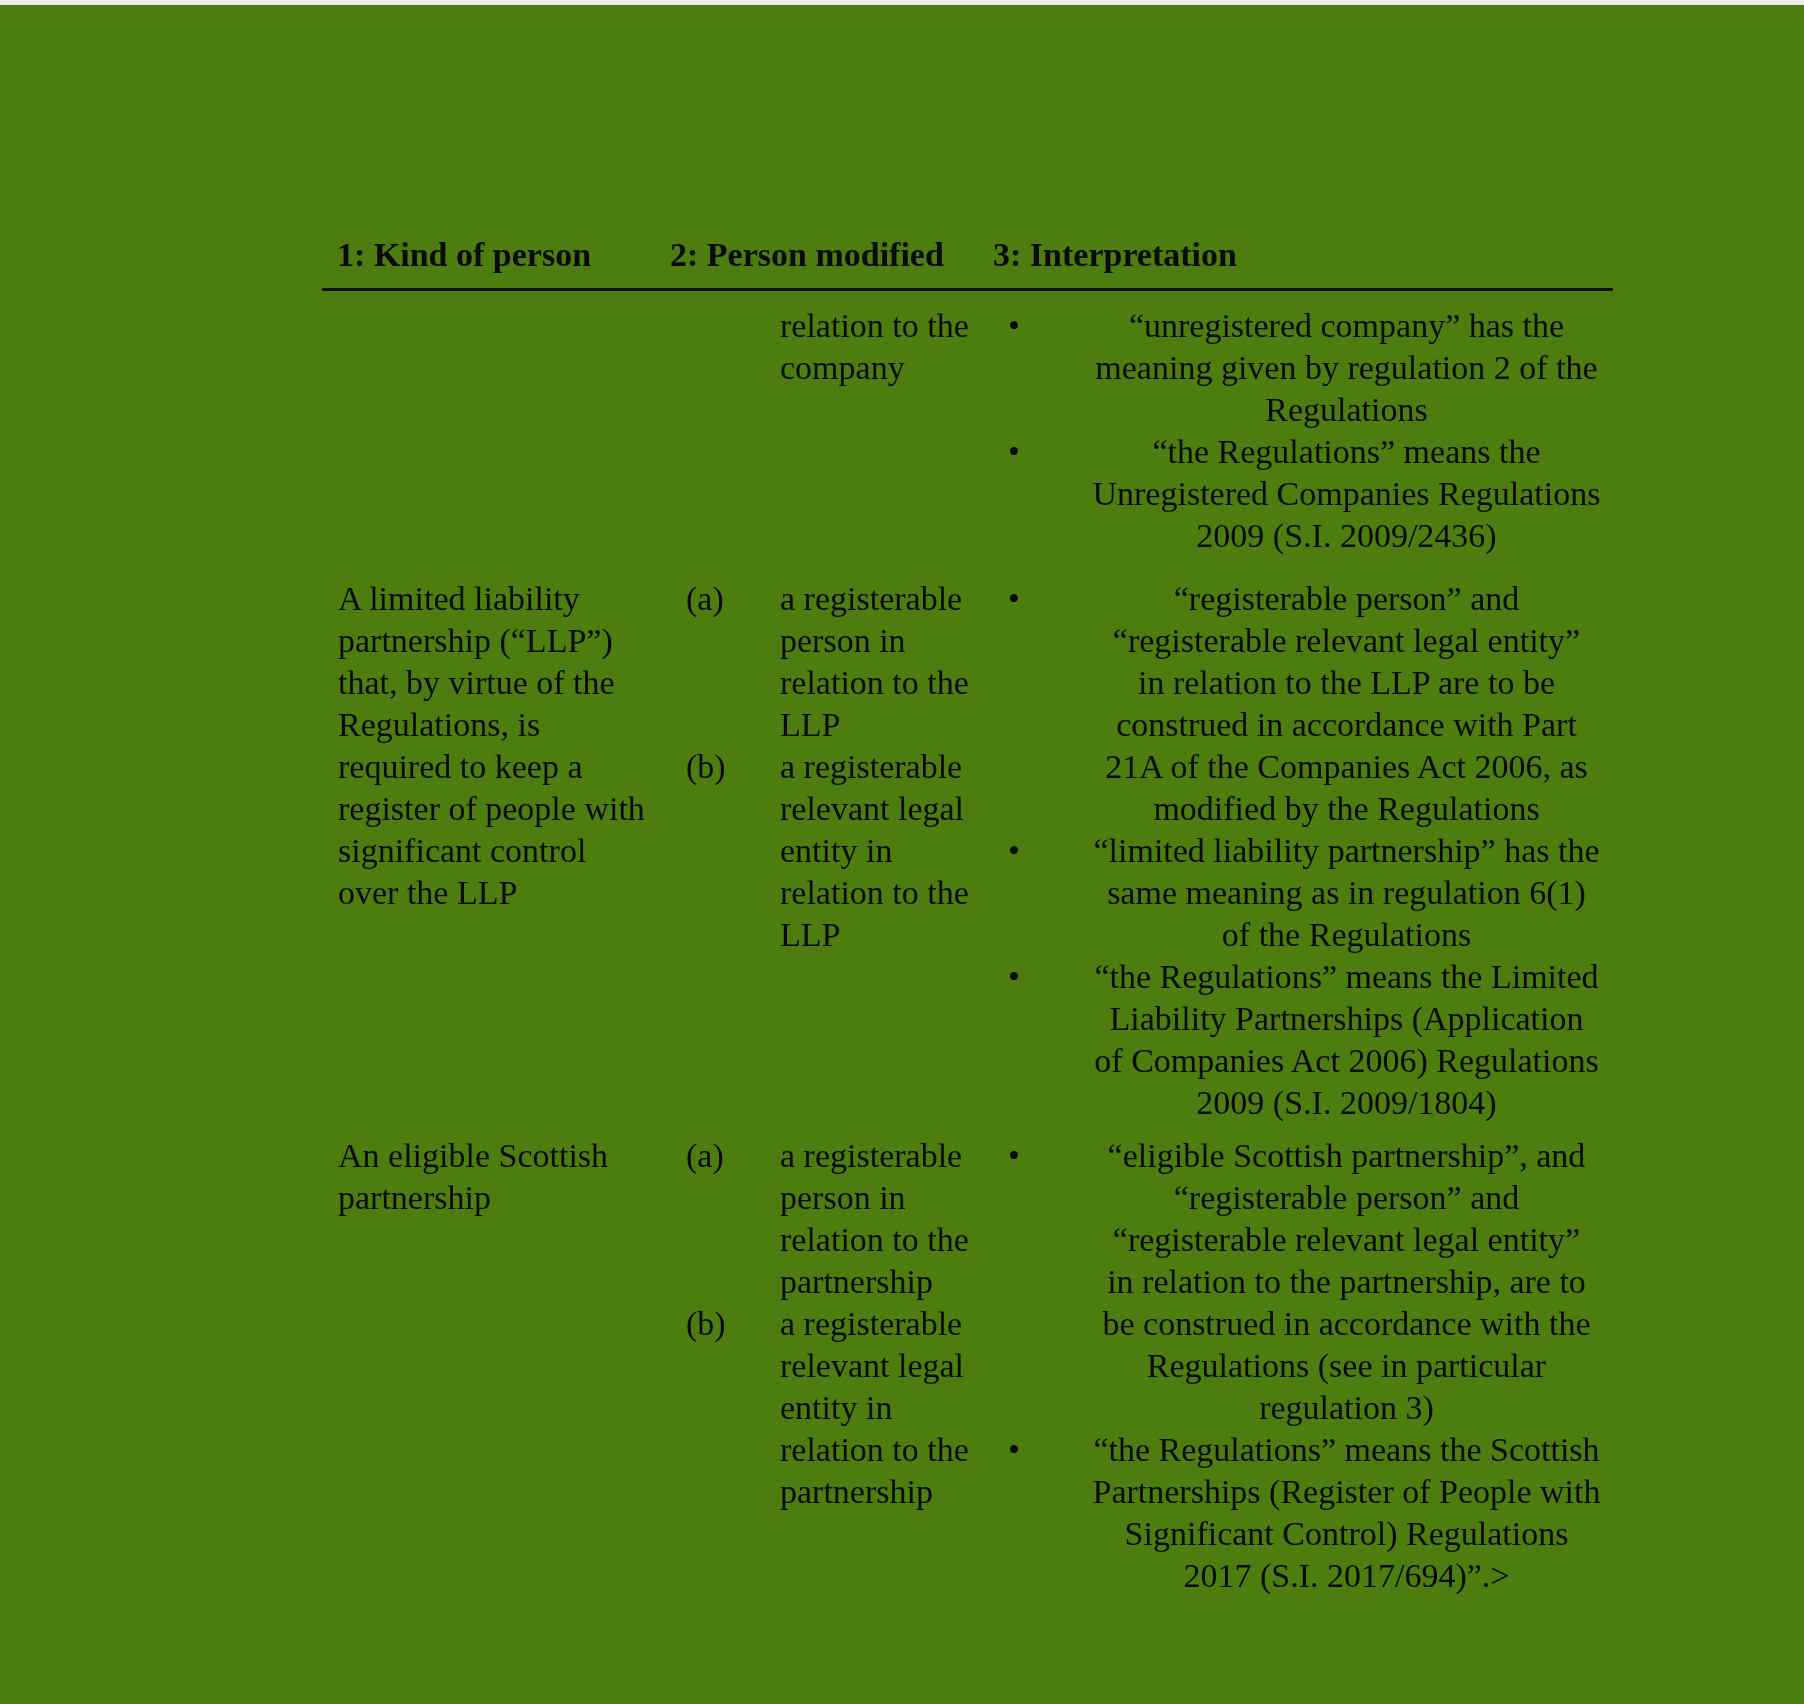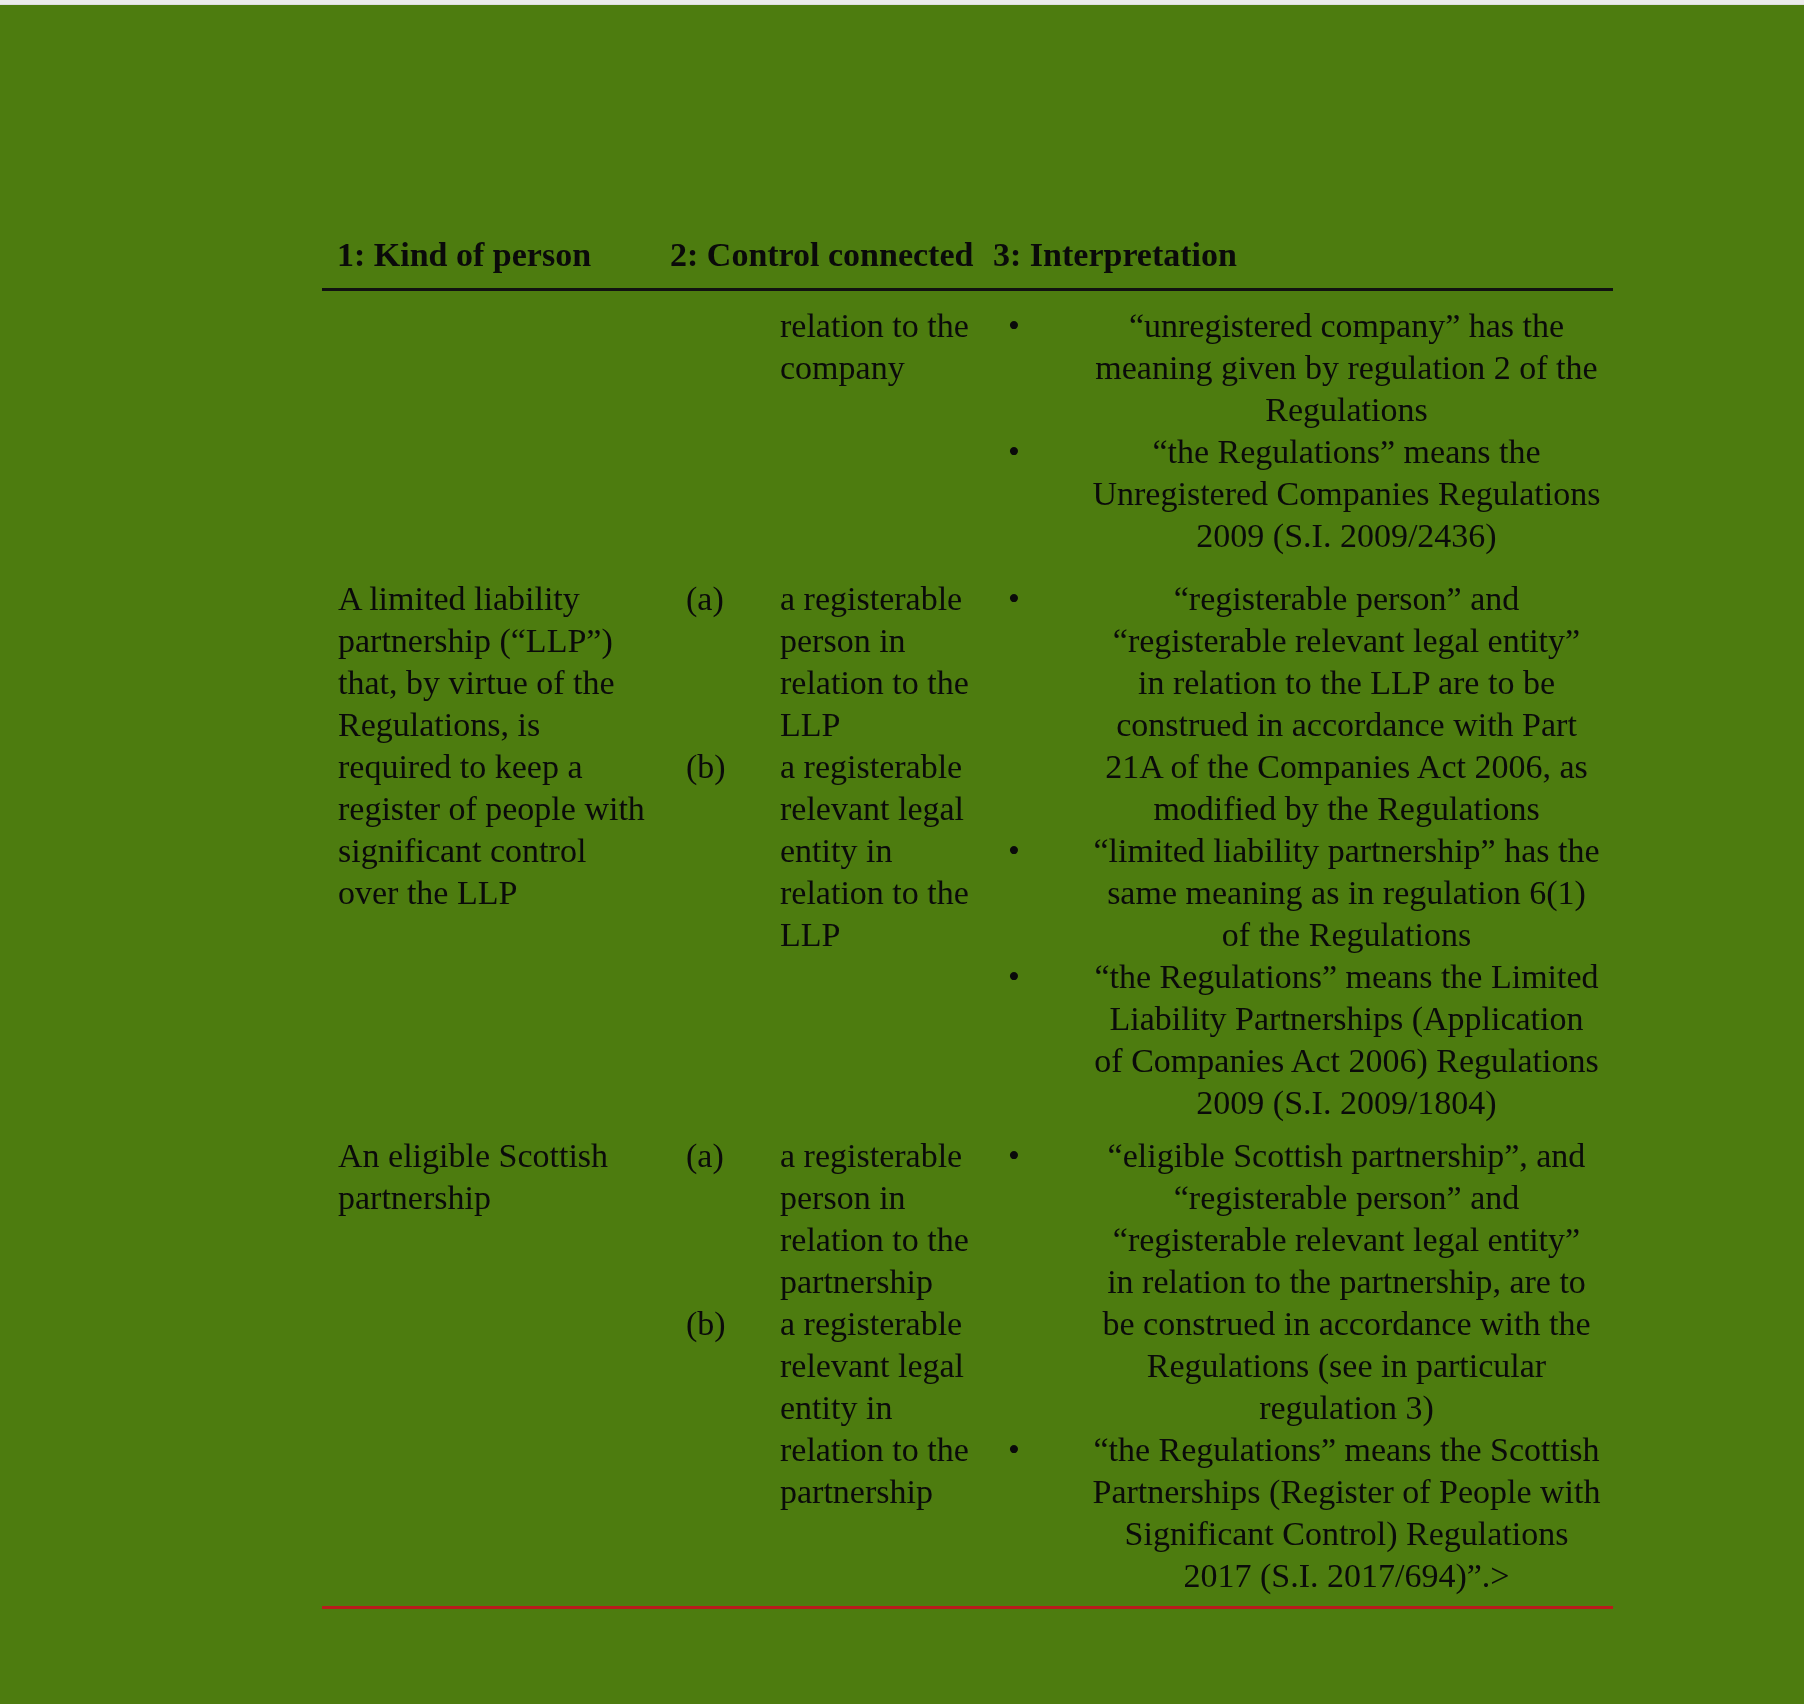--- a/index.html
+++ b/index.html
@@ -49,21 +49,21 @@
     white-space: nowrap;
   }
   .doc-table th.h-col1 { padding-left: 15px; }
   .doc-table td {
     vertical-align: top;
     padding: 0;
   }
   .doc-table tr.body-row td { padding-top: 14px; }
   .doc-table tr.row-1 td { padding-bottom: 21px; }
   .doc-table tr.row-2 td { padding-top: 0; padding-bottom: 11px; }
-  .doc-table tr.row-3 td { padding-top: 0; padding-bottom: 9px; border-bottom: 3px solid #b91c1c; }
+  .doc-table tr.row-3 td { padding-top: 0; padding-bottom: 9px; border-bottom: 3px solid #4d7c0f; }
   .cell-col1 .text {
     display: block;
     padding-left: 16px;
     white-space: pre-line;
   }
   .marker-item {
     position: relative;
     padding-left: 86px;
   }
   .marker-item .marker {
@@ -99,21 +99,21 @@
 
   <table class="doc-table">
     <colgroup>
         <col class="c1">
         <col class="c2">
         <col class="c3">
       </colgroup>
     <thead>
       <tr>
         <th class="h-col1">1: Kind of person</th>
-        <th>2: Control connected</th>
+        <th>2: Person modified</th>
         <th>3: Interpretation</th>
       </tr>
     </thead>
     <tbody>
 
       <tr class="body-row row-1">
         <td class="cell-col1">
           <span class="text"></span>
         </td>
         <td class="cell-col2">

